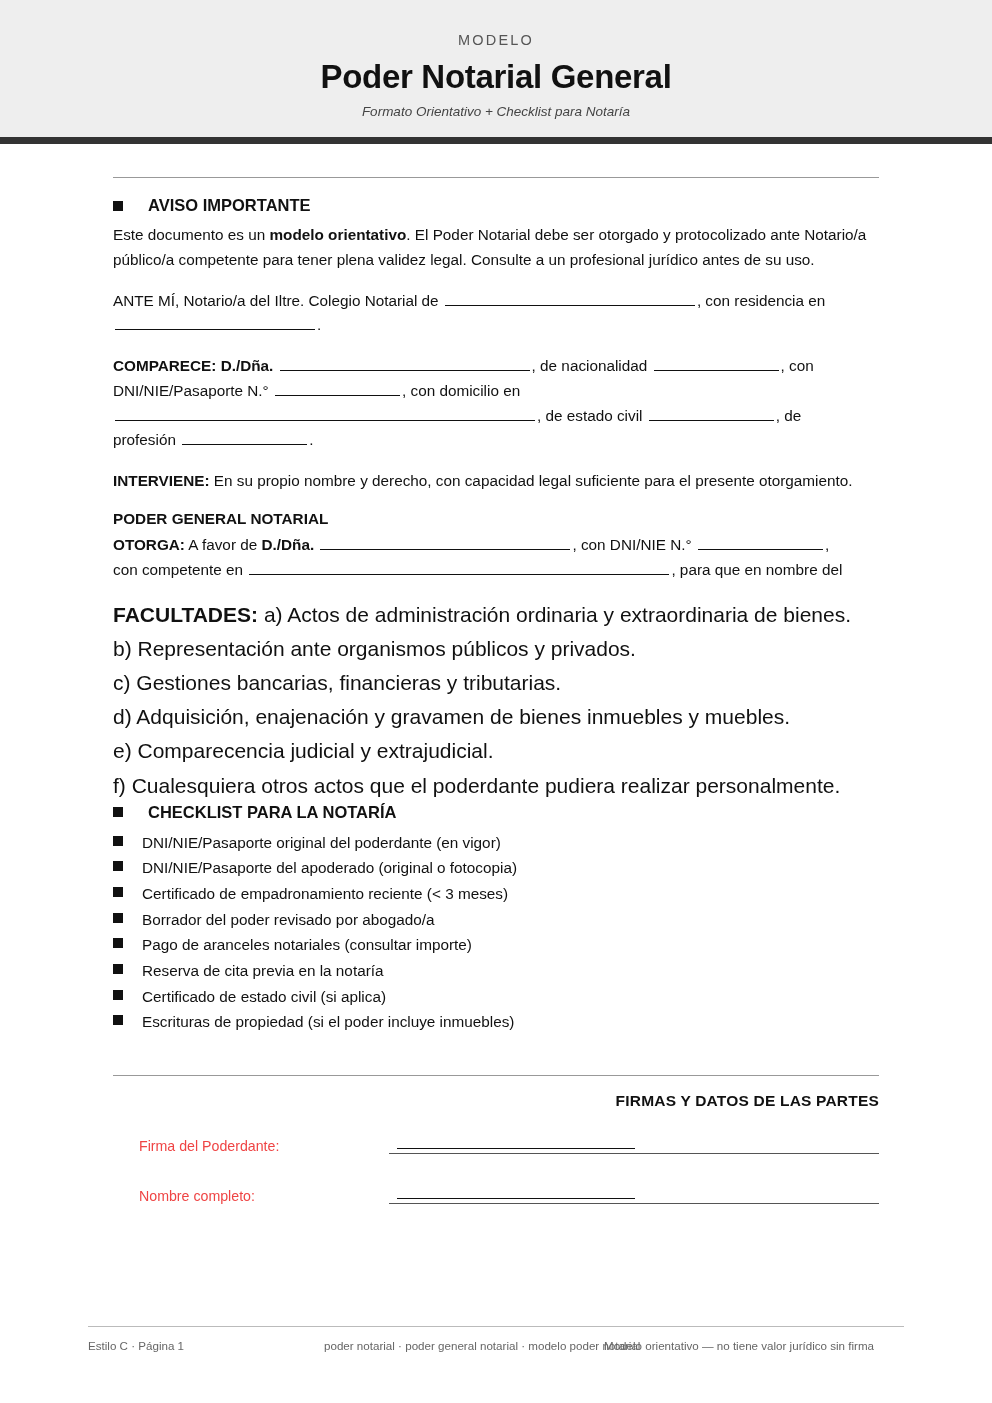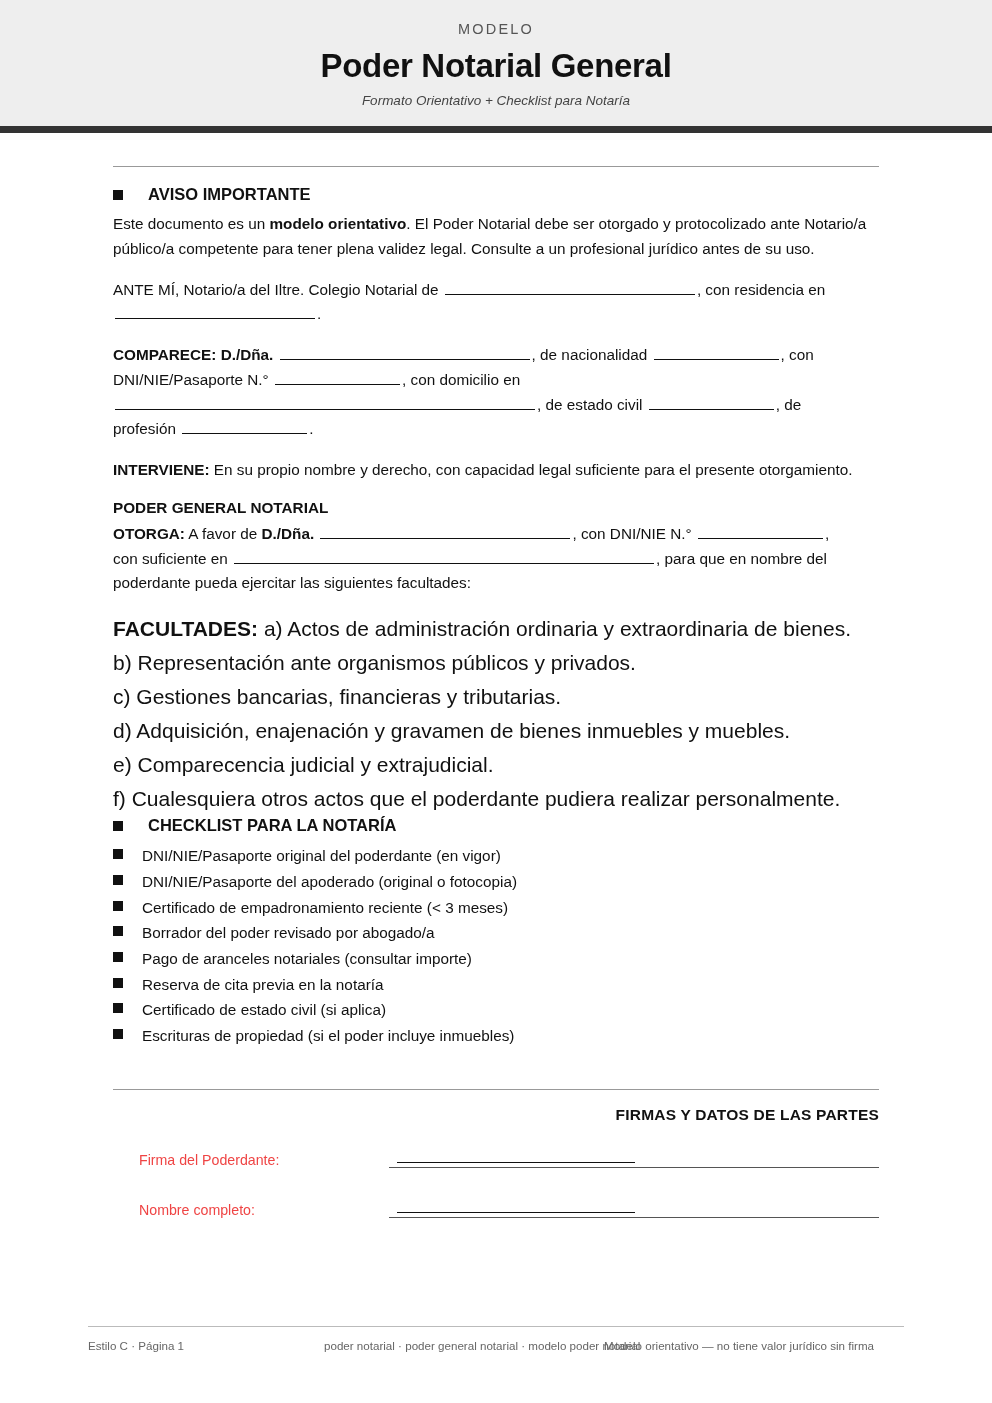--- a/index.html
+++ b/index.html
@@ -13,21 +13,21 @@
     height: 1403px;
     font-family: "Liberation Sans", sans-serif;
     color: #111111;
     position: relative;
     overflow: hidden;
   }
 
   
   .doc-header {
     background: #eeeeee;
-    padding: 21px 20px 18px 20px;
+    padding: 32px 20px 18px 20px;
     text-align: center;
     border-bottom: none;
   }
   .doc-kicker {
     font-size: 14.5px;
     letter-spacing: 2.2px;
     color: #555555;
     margin: 0 0 10px 0;
     font-weight: 400;
   }
@@ -254,24 +254,23 @@
   <p class="para">
     <b>INTERVIENE:</b><span> En su propio nombre y derecho, con capacidad legal suficiente para el presente otorgamiento.</span>
   </p>
 
   <p class="subhead">PODER GENERAL NOTARIAL</p>
   <p class="para">
     <b>OTORGA:</b><span> A favor de </span><b>D./Dña.</b>
     <span class="blank b-l"></span><span>, con DNI/NIE N.°</span>
     <span class="blank b-s"></span><span>,</span>
     <br>
-    <span>con suficiente en</span>
+    <span>con competente en</span>
     <span class="blank b-xxl"></span><span>, para que en nombre del</span>
     <br>
-    <span>poderdante pueda ejercitar las siguientes facultades:</span>
   </p>
 
   <div class="fac-list">
     <span class="fline"><b>FACULTADES:</b><span> a) Actos de administración ordinaria y extraordinaria de bienes.</span></span>
     <span class="fline">b) Representación ante organismos públicos y privados.</span>
     <span class="fline">c) Gestiones bancarias, financieras y tributarias.</span>
     <span class="fline">d) Adquisición, enajenación y gravamen de bienes inmuebles y muebles.</span>
     <span class="fline">e) Comparecencia judicial y extrajudicial.</span>
     <span class="fline">f) Cualesquiera otros actos que el poderdante pudiera realizar personalmente.</span>
   </div>

